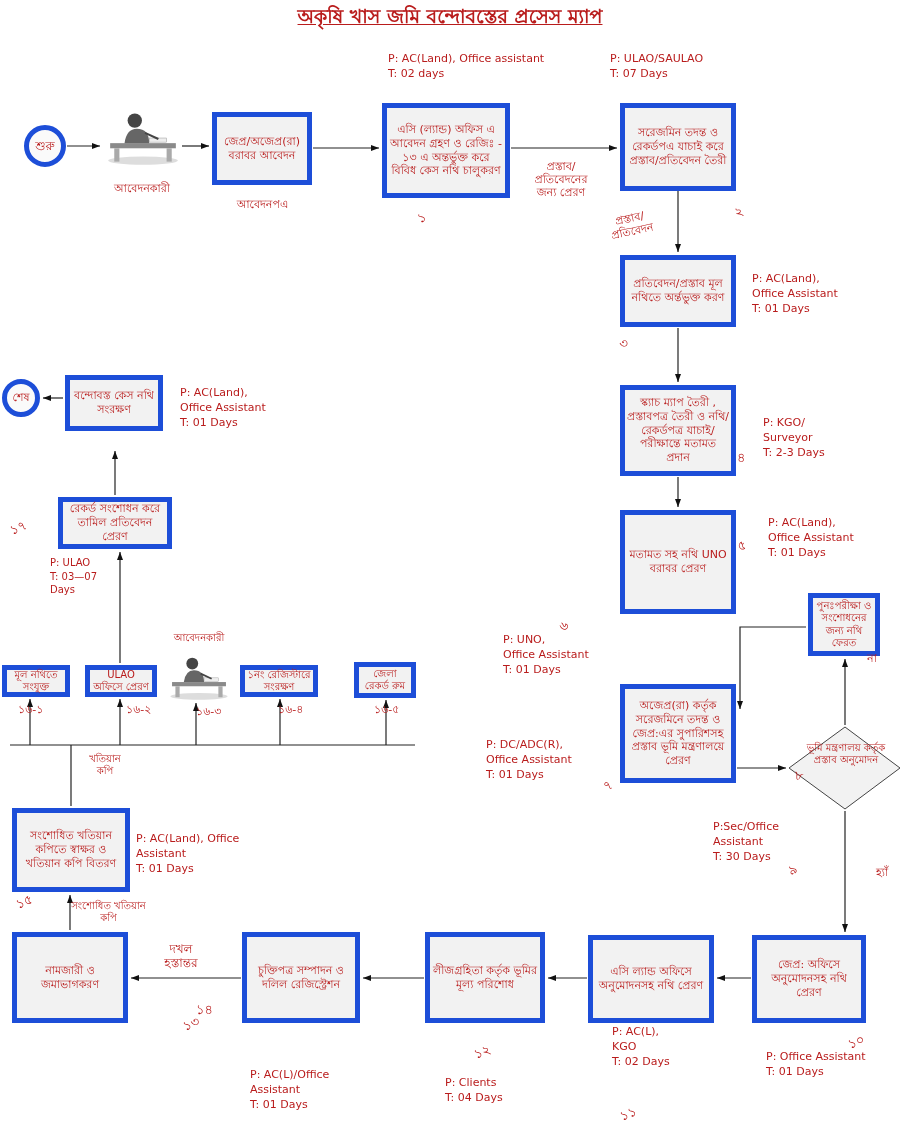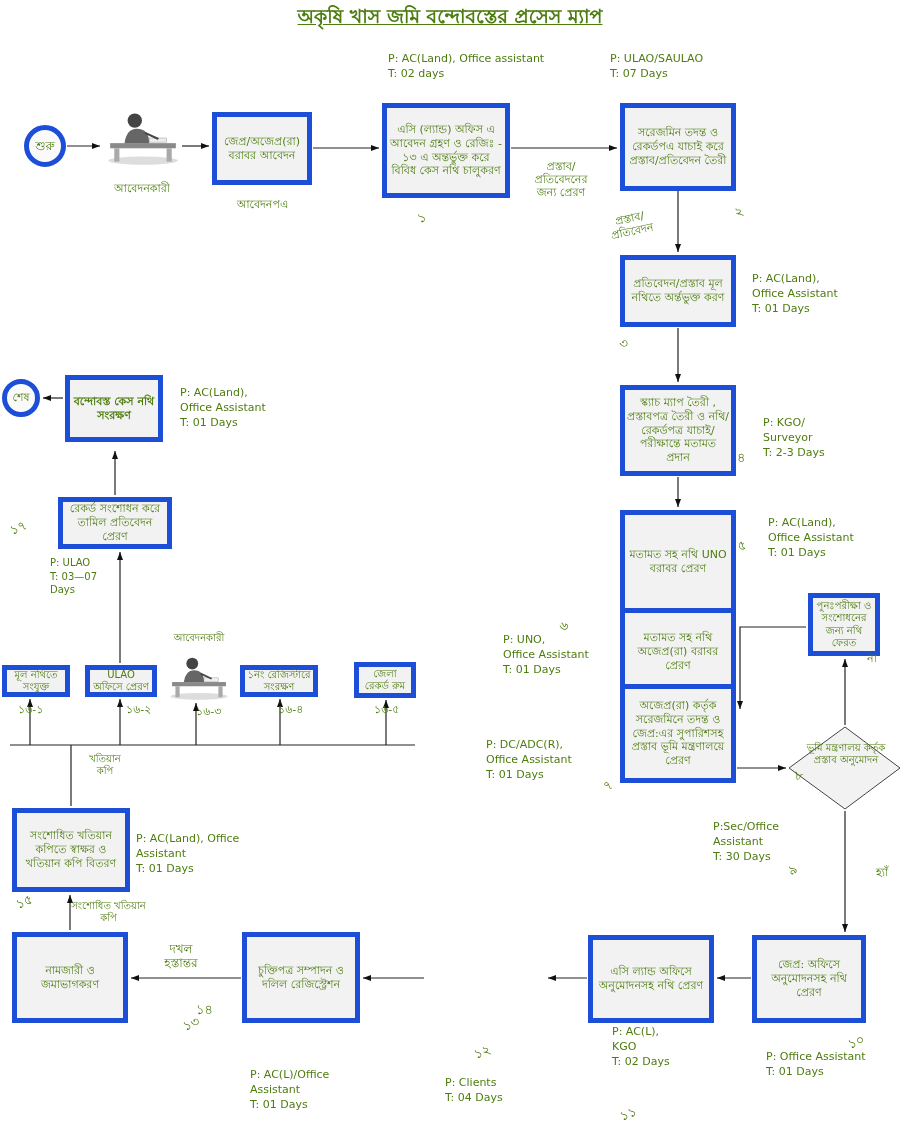--- a/index.html
+++ b/index.html
@@ -1,18 +1,18 @@
 <!DOCTYPE html>
 <html><head>
 <meta charset="utf-8">
 <style>
   html,body{margin:0;padding:0;background:#fff;}
   .canvas{
     position:relative;width:900px;height:1125px;background:#fff;overflow:hidden;
-    font-family:"DejaVu Sans","Liberation Sans",sans-serif;color:#4d7c0f;
+    font-family:"DejaVu Sans","Liberation Sans",sans-serif;color:#b91c1c;
   }
   .title{
     position:absolute;top:2px;left:0;width:900px;text-align:center;
     font-size:19px;font-weight:bold;text-decoration:underline;
   }
   .node{
     position:absolute;box-sizing:border-box;border:5px solid #1d4ed8;background:#f2f2f2;
     display:flex;align-items:center;justify-content:center;text-align:center;
     font-size:11px;line-height:1.25;padding:2px;z-index:2;
   }
@@ -98,28 +98,28 @@
   <div class="caption" style="left:92px;top:180px;width:100px;">আবেদনকারী</div>
 
   <div class="node" style="left:212px;top:112px;width:100px;height:73px;">জেপ্র/অজেপ্র(রা) বরাবর আবেদন</div>
   <div class="caption" style="left:215px;top:196px;width:95px;">আবেদনপএ</div>
   <div class="node" style="left:382px;top:103px;width:128px;height:95px;">এসি (ল্যান্ড) অফিস এ আবেদন গ্রহণ ও রেজিঃ - ১৩ এ অন্তর্ভুক্ত করে বিবিধ কেস নথি চালুকরণ</div>
   <div class="node" style="left:620px;top:103px;width:116px;height:88px;">সরেজমিন তদন্ত ও রেকর্ডপএ যাচাই করে প্রস্তাব/প্রতিবেদন তৈরী</div>
 
   <div class="node" style="left:620px;top:255px;width:116px;height:72px;">প্রতিবেদন/প্রস্তাব মূল নথিতে অর্ন্তভুক্ত করণ</div>
   <div class="node" style="left:620px;top:385px;width:116px;height:91px;">স্ক্যাচ ম্যাপ তৈরী , প্রস্তাবপত্র তৈরী ও নথি/রেকর্ডপত্র যাচাই/পরীক্ষান্তে মতামত প্রদান</div>
   <div class="node" style="left:620px;top:510px;width:116px;height:104px;">মতামত সহ নথি UNO বরাবর প্রেরণ</div>
-  <div class="node" style="left:620px;top:608px;width:116px;height:88px;">মতামত সহ নথি অজেপ্র(রা) বরাবর প্রেরণ</div>
   <div class="node" style="left:620px;top:684px;width:116px;height:99px;">অজেপ্র(রা) কর্তৃক সরেজমিনে তদন্ত ও জেপ্র:এর সুপারিশসহ প্রস্তাব ভূমি মন্ত্রণালয়ে প্রেরণ</div>
 
   <div class="diamond-label" style="left:796px;top:742px;width:100px;">ভূমি মন্ত্রণালয় কর্তৃক প্রস্তাব অনুমোদন</div>
   <div class="node small" style="left:808px;top:593px;width:72px;height:63px;">পুনঃপরীক্ষা ও সংশোধনের জন্য নথি ফেরত</div>
 
   <div class="node" style="left:752px;top:935px;width:114px;height:88px;">জেপ্র: অফিসে অনুমোদনসহ নথি প্রেরণ</div>
   <div class="node" style="left:588px;top:935px;width:126px;height:88px;">এসি ল্যান্ড অফিসে অনুমোদনসহ নথি প্রেরণ</div>
+  <div class="node" style="left:425px;top:932px;width:120px;height:91px;">লীজগ্রহিতা কর্তৃক ভূমির মূল্য পরিশোধ</div>
   <div class="node" style="left:242px;top:932px;width:118px;height:91px;">চুক্তিপত্র সম্পাদন ও দলিল রেজিস্ট্রেশন</div>
   <div class="node" style="left:12px;top:932px;width:116px;height:91px;">নামজারী ও জমাভাগকরণ</div>
 
   <div class="node" style="left:12px;top:808px;width:118px;height:84px;">সংশোধিত খতিয়ান কপিতে স্বাক্ষর ও খতিয়ান কপি বিতরণ</div>
 
   <div class="node small" style="left:2px;top:665px;width:68px;height:32px;">মূল নথিতে সংযুক্ত</div>
   <div class="node small" style="left:85px;top:665px;width:72px;height:32px;">ULAO অফিসে প্রেরণ</div>
   <div class="icon-wrap" style="left:167px;top:652px;width:64px;height:50px;">
     <svg viewBox="0 0 76 56" width="100%" height="100%">
       <ellipse cx="38" cy="51" rx="34" ry="4" fill="#ddd"></ellipse>
@@ -130,21 +130,21 @@
       <path d="M20 34 Q22 20 32 20 Q44 20 44 34 Z" fill="#666"></path>
       <rect x="44" y="29" width="17" height="4" fill="#eee" stroke="#999" stroke-width="0.5"></rect>
       <path d="M40 24 L53 30" stroke="#444" stroke-width="2"></path>
     </svg>
   </div>
   <div class="caption" style="left:160px;top:630px;width:78px;font-size:10px;">আবেদনকারী</div>
   <div class="node small" style="left:240px;top:665px;width:78px;height:32px;">১নং রেজিস্টারে সংরক্ষণ</div>
   <div class="node small" style="left:354px;top:662px;width:62px;height:36px;">জেলা রেকর্ড রুম</div>
 
   <div class="node" style="left:58px;top:497px;width:114px;height:52px;">রেকর্ড সংশোধন করে তামিল প্রতিবেদন প্রেরণ</div>
-  <div class="node" style="left:65px;top:375px;width:98px;height:67px;font-weight:bold;">বন্দোবস্ত কেস নথি সংরক্ষণ</div>
+  <div class="node" style="left:65px;top:375px;width:98px;height:56px;">বন্দোবস্ত কেস নথি সংরক্ষণ</div>
 
   <div class="edge-label" style="left:522px;top:160px;width:78px;">প্রস্তাব/
 প্রতিবেদনের
 জন্য প্রেরণ</div>
   <div class="edge-label" style="left:596px;top:212px;width:70px;transform:rotate(-12deg);">প্রস্তাব/
 প্রতিবেদন</div>
   <div class="edge-label" style="left:855px;top:652px;width:34px;">না</div>
   <div class="edge-label" style="left:864px;top:866px;width:36px;">হ্যাঁ</div>
   <div class="edge-label" style="left:150px;top:942px;width:62px;font-size:12px;">দখল
 হস্তান্তর</div>

